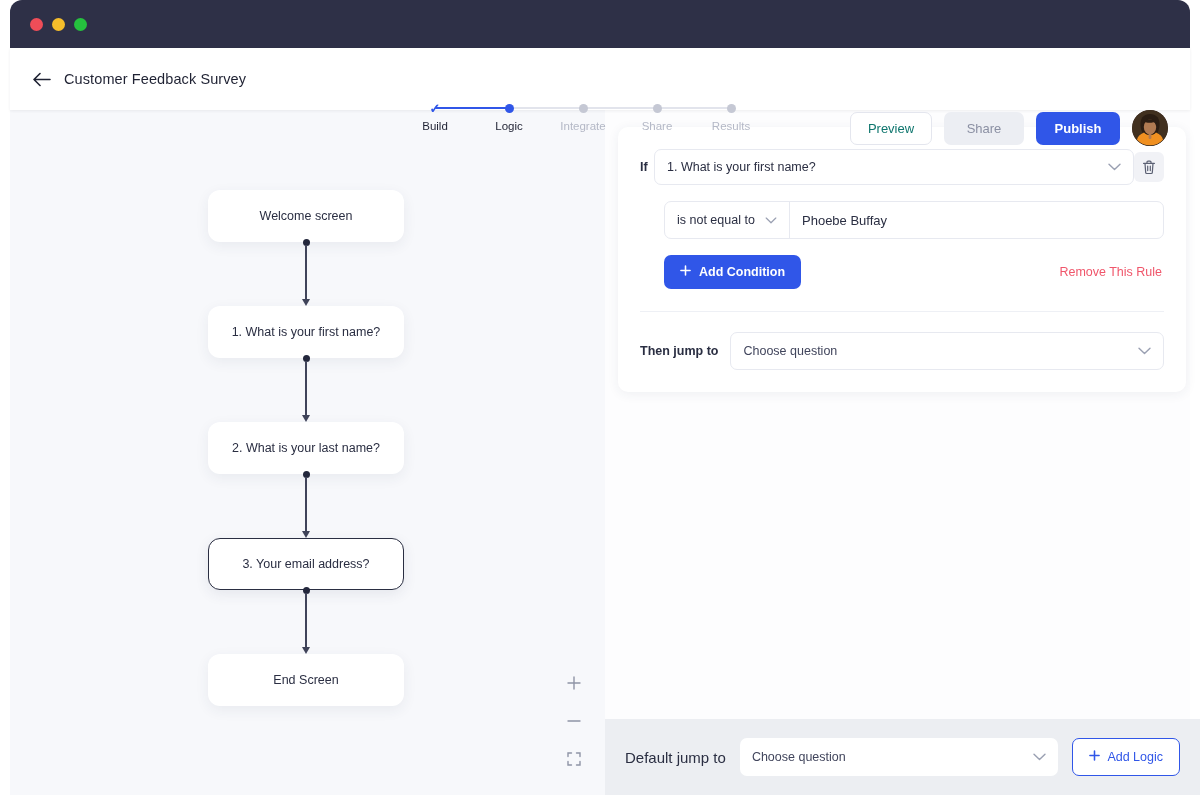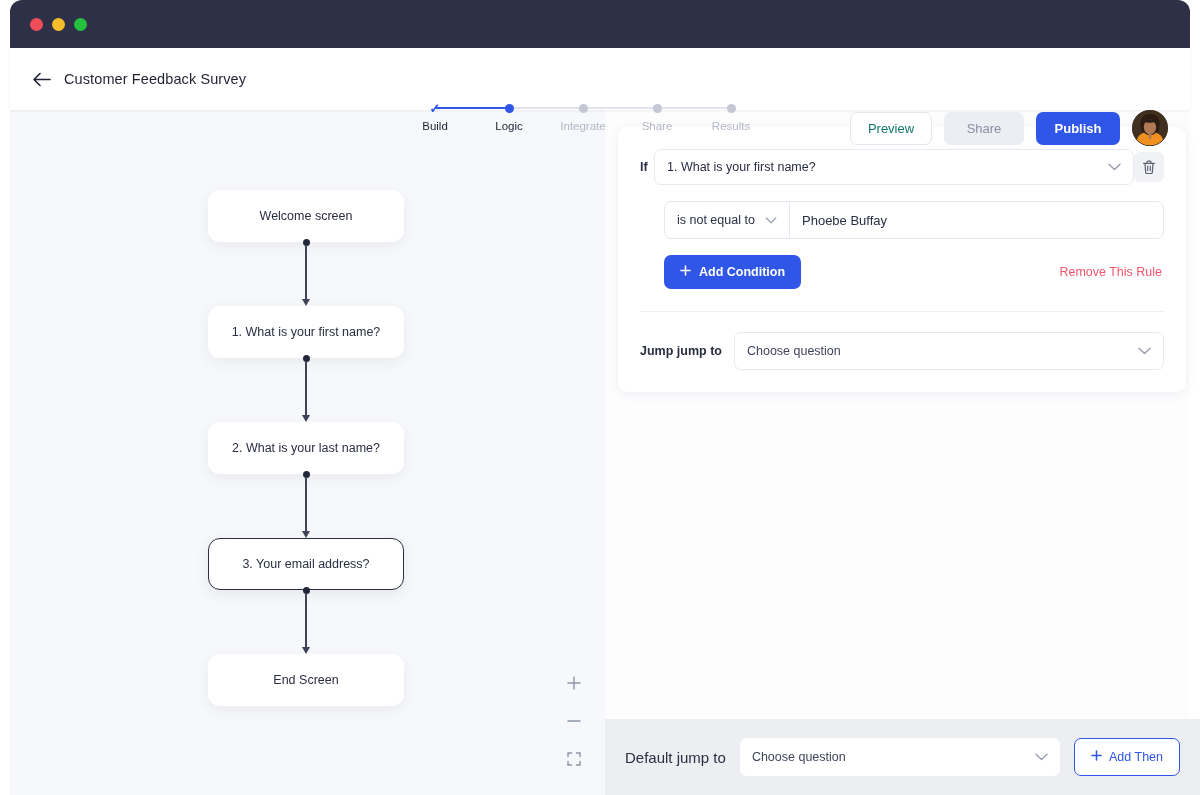--- a/index.html
+++ b/index.html
@@ -550,21 +550,21 @@
               <svg width="11" height="11" viewBox="0 0 12 12">
                   <path d="M6 1v10M1 6h10" stroke="#fff" stroke-width="1.7" stroke-linecap="round"></path>
                 </svg>
             </span>
             <span>Add Condition</span>
           </button>
           <span class="link-remove">Remove This Rule</span>
         </div>
 
         <div class="row-then">
-          <span class="then-label">Jump jump to</span>
+          <span class="then-label">Then jump to</span>
           <div class="select-box then-select">
             <span class="val placeholder">Choose question</span>
             <span class="chev">
               <svg width="13" height="8" viewBox="0 0 13 8" fill="none">
                   <path d="M1 1.2 6.5 6.6 12 1.2" stroke="#9aa0b2" stroke-width="1.4" stroke-linecap="round" stroke-linejoin="round"></path>
                 </svg>
             </span>
           </div>
         </div>
 
@@ -581,17 +581,17 @@
             <path d="M1 1.2 6.5 6.6 12 1.2" stroke="#9aa0b2" stroke-width="1.4" stroke-linecap="round" stroke-linejoin="round"></path>
           </svg>
       </span>
     </div>
     <button class="btn-addjump">
       <span>
         <svg width="11" height="11" viewBox="0 0 12 12">
             <path d="M6 1v10M1 6h10" stroke="#3056e8" stroke-width="1.7" stroke-linecap="round"></path>
           </svg>
       </span>
-      <span>Add Then</span>
+      <span>Add Logic</span>
     </button>
   </div>
 
 </div>
 
 </body></html>

